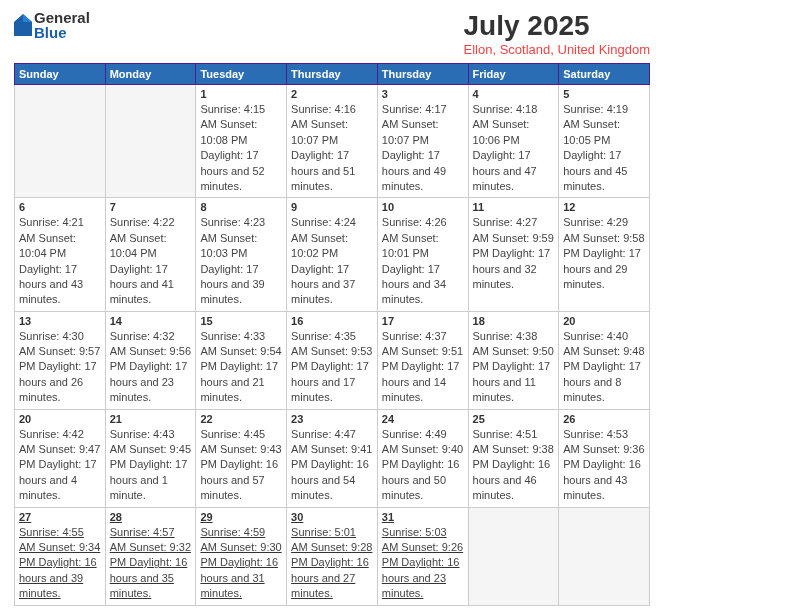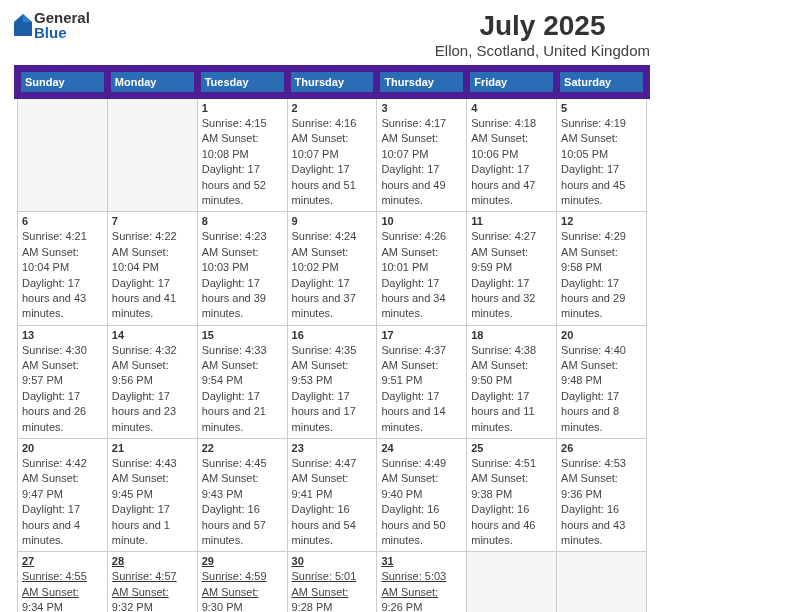--- a/index.html
+++ b/index.html
@@ -42,45 +42,45 @@
       font-weight: bold;
       color: #1a5fa8;
     }
     .logo-icon {
       width: 18px;
       height: 22px;
       margin-right: 2px;
       position: relative;
     }
     .title-block {
-      text-align: center;
+      text-align: left;
       margin-left: 37px;
     }
     .main-title {
       font-size: 28px;
       font-weight: bold;
       color: #333;
     }
     .sub-title {
-      font-size: 15px;
-      color: #404040;
+      font-size: 13px;
+      color: #ef4444;
     }
     .cal-table {
       width: 100%;
       border-collapse: collapse;
       table-layout: fixed;
     }
     .cal-table th {
       background: #2a6db5;
       color: #fff;
       font-size: 11px;
       font-weight: bold;
       padding: 4px 4px;
       text-align: left;
-      border: 7px solid #4c1d95;
+      border: 1px solid #4c1d95;
     }
     .cal-table td {
       border: 1px solid #ccc;
       vertical-align: top;
       padding: 3px 4px;
       font-size: 9.2px;
       color: #333;
       width: calc(100% / 7);
       height: 88px;
     }

